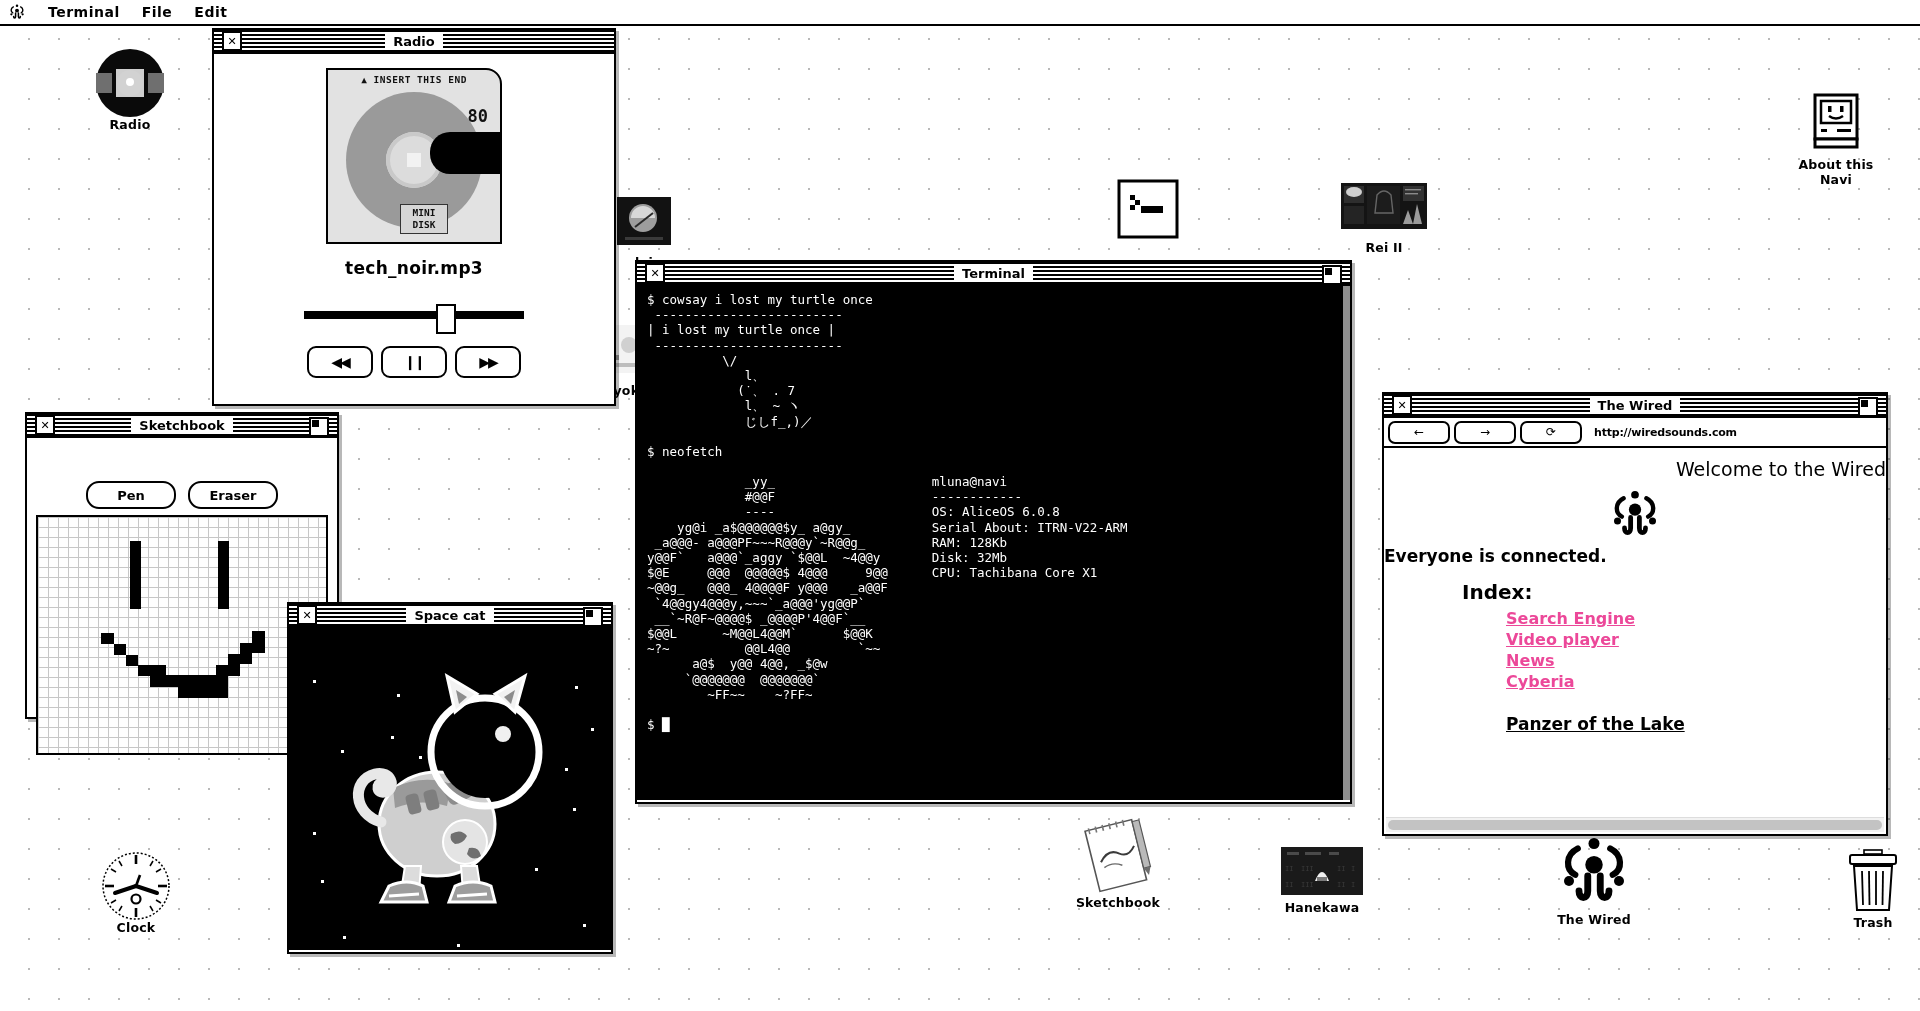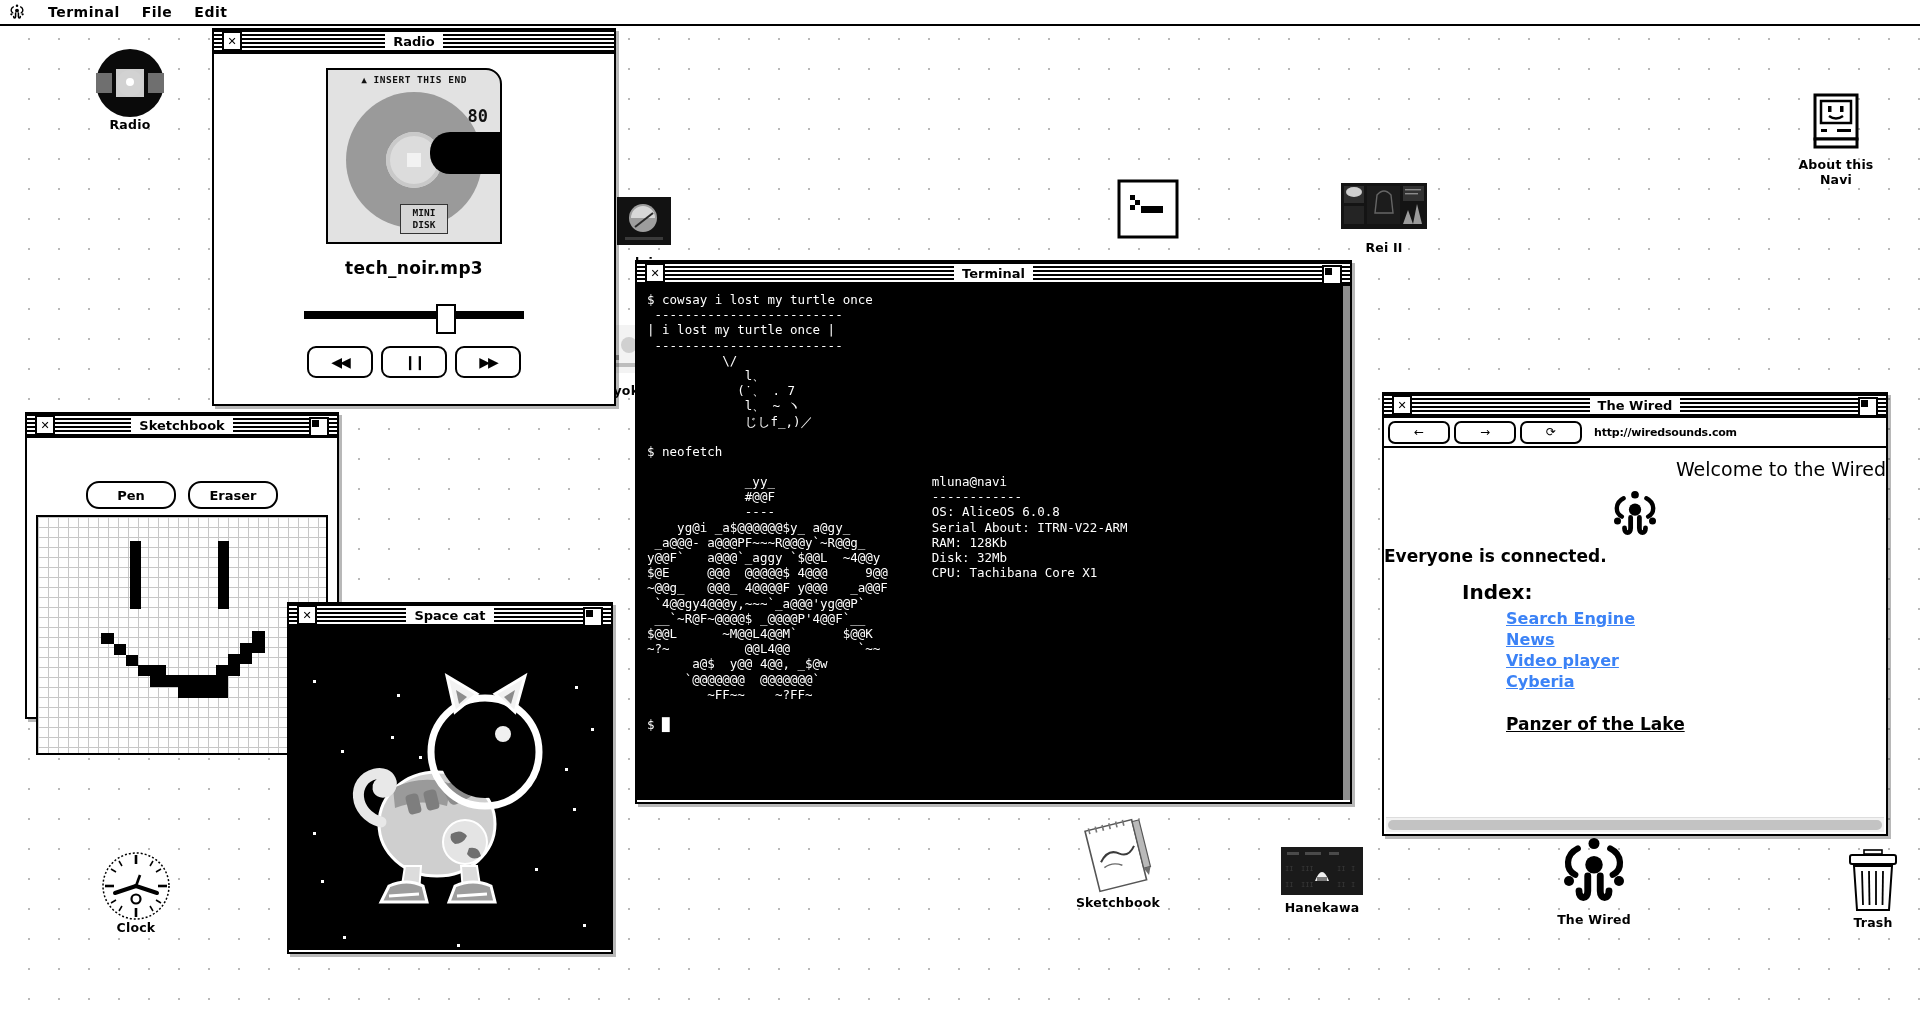--- a/index.html
+++ b/index.html
@@ -188,21 +188,21 @@
   .wr-tag{
     text-align:left;font-weight:bold;font-size:17px;
     font-family:"DejaVu Sans",sans-serif;margin-bottom:14px;
   }
   .wr-index{
     font-weight:bold;font-size:20px;padding-left:78px;margin-bottom:4px;
     font-family:"DejaVu Sans",sans-serif;
   }
   .wr-links{padding-left:122px;}
   .wr-links a{
-    display:block;color:#3b82f6;font-weight:bold;font-size:16px;
+    display:block;color:#ec4899;font-weight:bold;font-size:16px;
     text-decoration:underline;line-height:21px;cursor:pointer;
     font-family:"DejaVu Sans",sans-serif;
   }
   .wr-feature{
     padding-left:122px;margin-top:22px;font-weight:bold;font-size:17px;
     text-decoration:underline;cursor:pointer;display:inline-block;
     font-family:"DejaVu Sans",sans-serif;
   }
   .wr-hscroll{
     position:absolute;left:2px;right:2px;bottom:2px;height:14px;
@@ -636,22 +636,22 @@
         <circle cx="12" cy="40" r="4" fill="#000"></circle>
         <circle cx="52" cy="40" r="4" fill="#000"></circle>
         <path d="M27 36 L27 48 C27 55 20 55 20 48" stroke="#000" stroke-width="5.5" fill="none" stroke-linecap="round"></path>
         <path d="M37 36 L37 48 C37 55 44 55 44 48" stroke="#000" stroke-width="5.5" fill="none" stroke-linecap="round"></path>
       </svg>
     </div>
     <div class="wr-tag">Everyone is connected.</div>
     <div class="wr-index">Index:</div>
     <div class="wr-links">
       <a>Search Engine</a>
+      <a>Video player</a>
       <a>News</a>
-      <a>Video player</a>
       <a>Cyberia</a>
     </div>
     <div class="wr-feature">Panzer of the Lake</div>
   </div>
   <div class="wr-hscroll">
       <i></i>
     </div>
 </div>
 
 </body></html>

